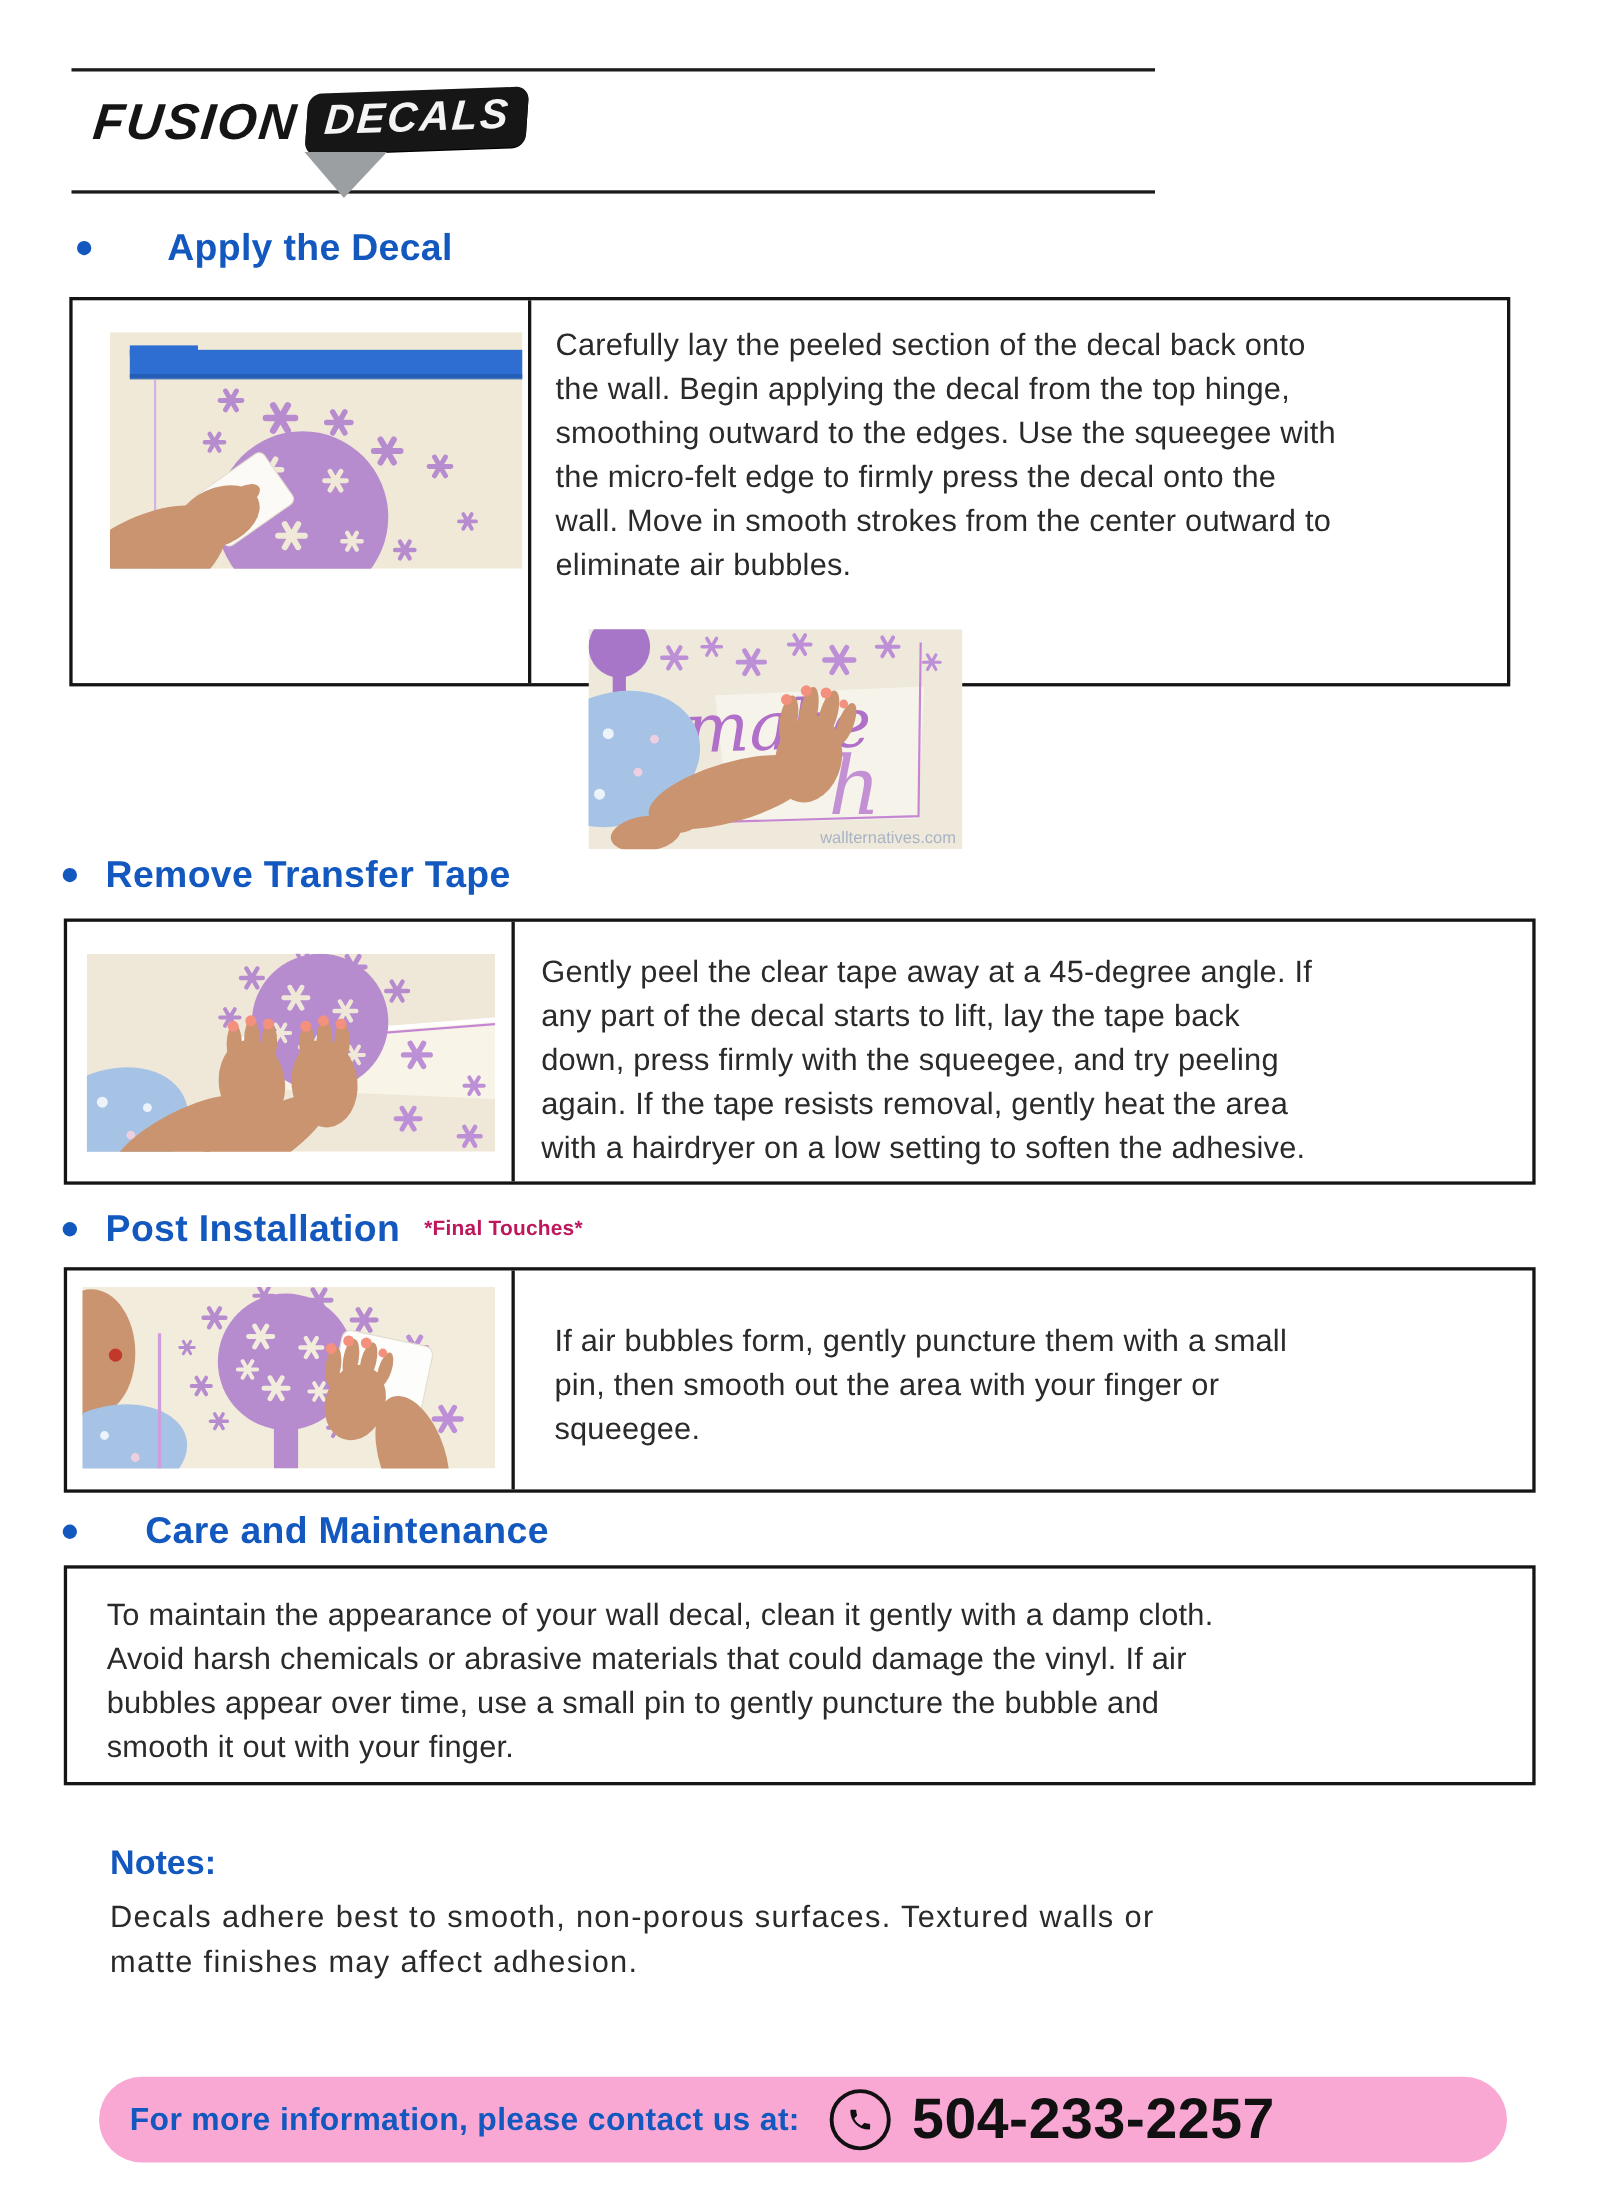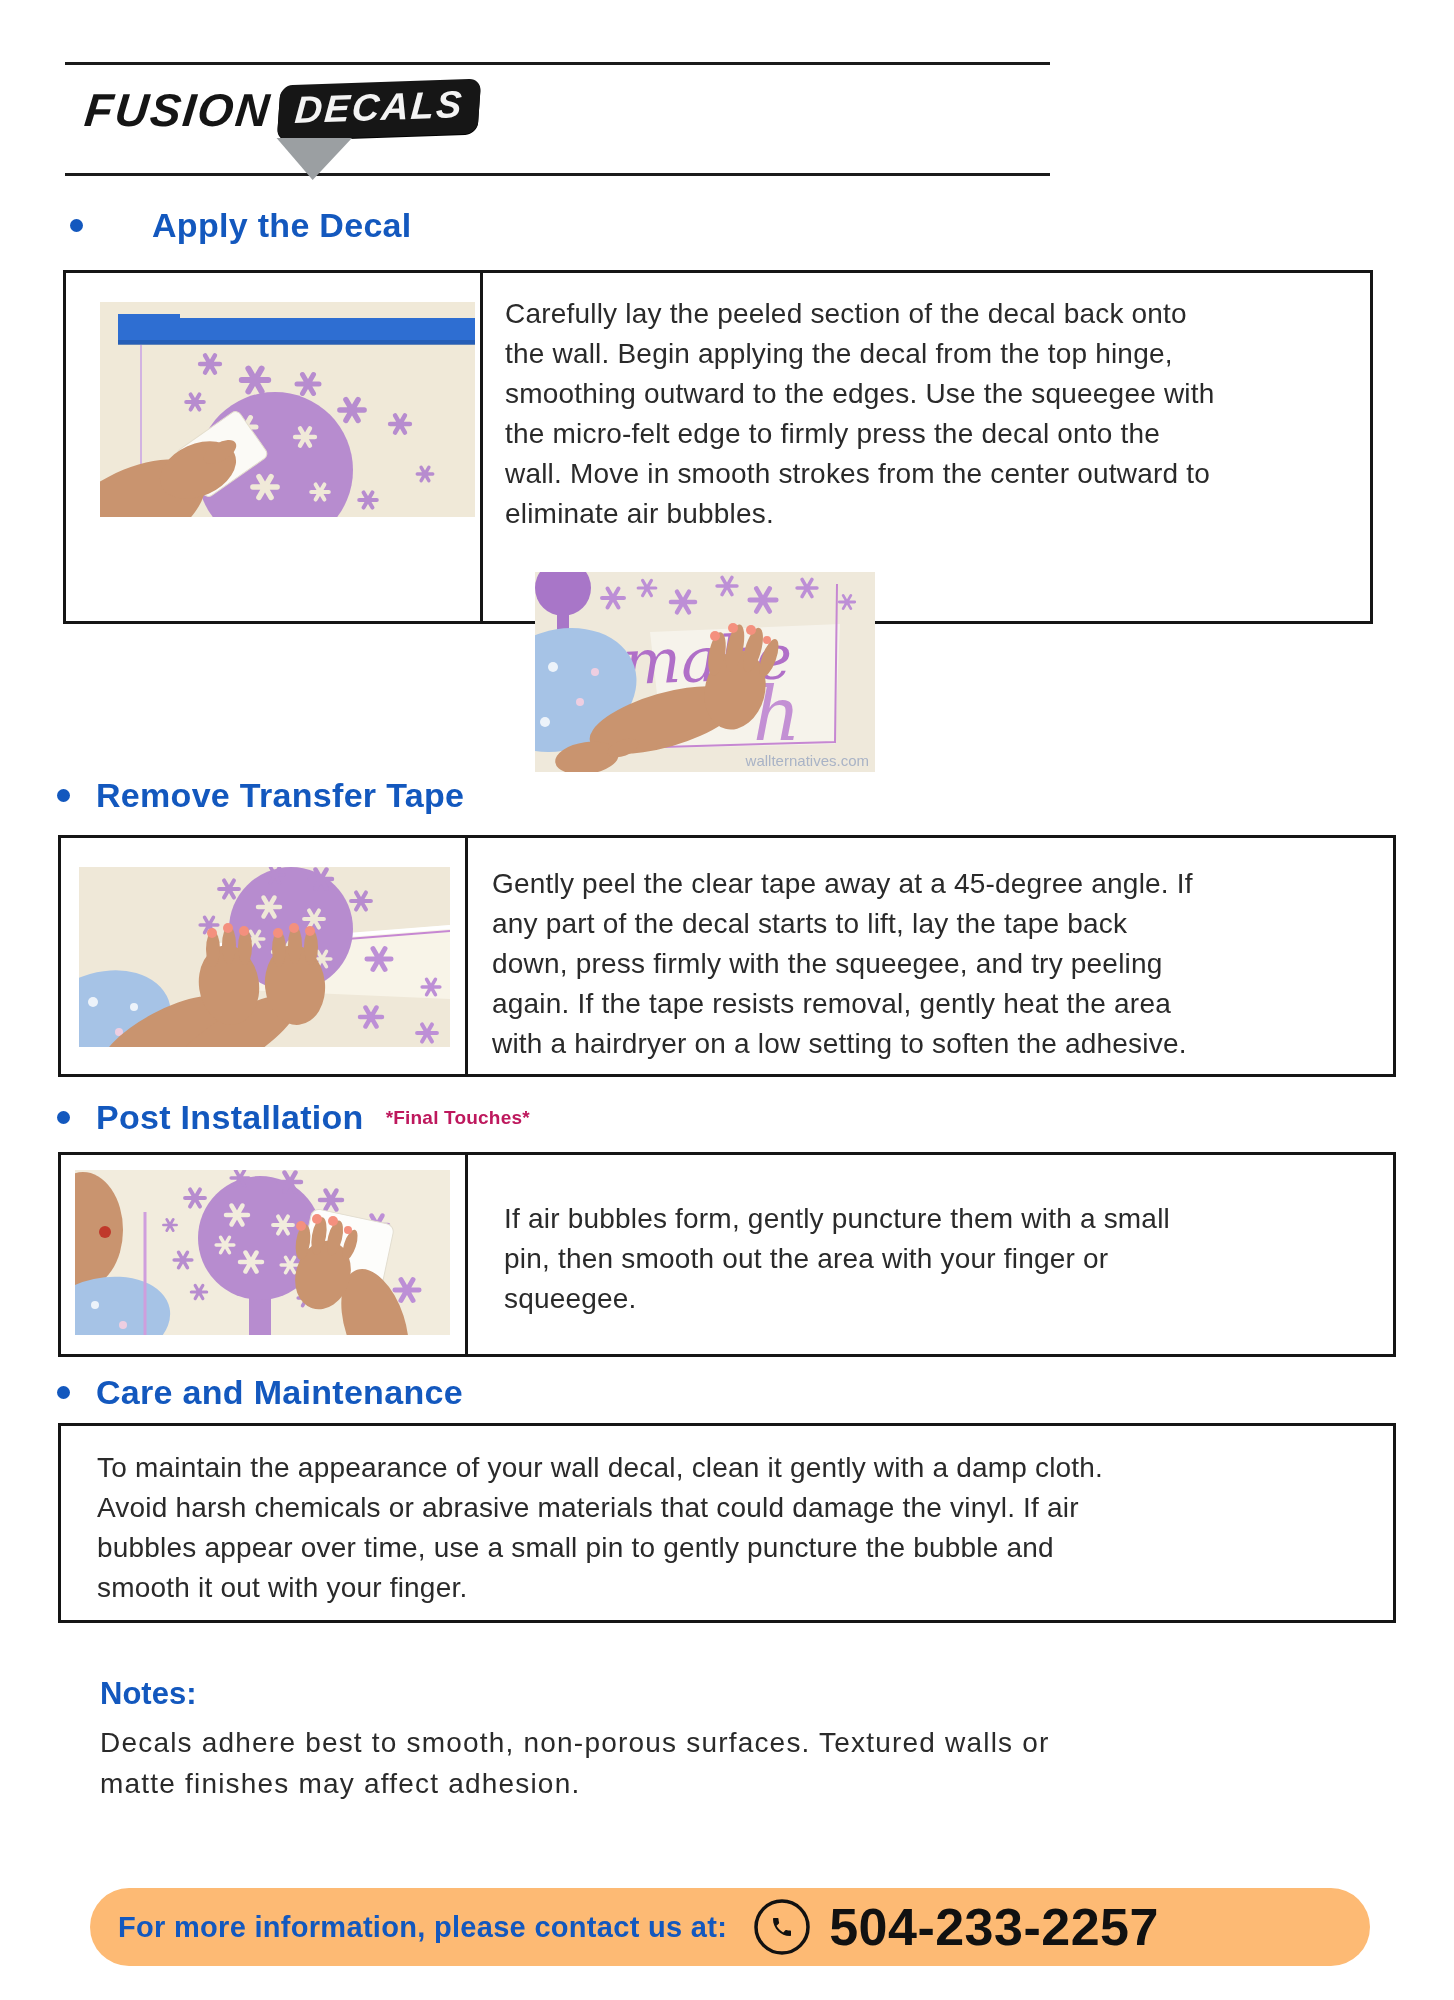--- a/index.html
+++ b/index.html
@@ -45,29 +45,29 @@
   .box3{left:58px;top:1152px;width:1338px;height:205px;gap:12px;}
   .box3 .photo-cell{width:407px;}
   .box3 .text-cell{padding:44px 16px 0 24px;}
 
   .carebox{left:58px;top:1423px;width:1338px;height:200px;}
   .carebox .text-cell{padding:22px 16px 0 36px;}
 
   .h-apply{left:70px;top:206px;gap:43px;}
   .h-remove{left:57px;top:776px;}
   .h-post{left:57px;top:1098px;}
-  .h-care{left:57px;top:1373px;}
+  .h-care{left:57px;top:1373px;gap:36px;}
 
   .notes-title{position:absolute;left:100px;top:1676px;font-size:31px;font-weight:700;color:#1358be;}
   .notes-body{position:absolute;left:100px;top:1722px;width:1060px;font-size:28px;line-height:41px;
               color:#2a2a2a;letter-spacing:1.2px;white-space:pre-line;}
 
   
   .footer{position:absolute;left:90px;top:1888px;width:1280px;height:78px;border-radius:39px;
-          background:#fdba74;display:flex;align-items:center;padding:0 28px;box-sizing:border-box;}
+          background:#f9a8d4;display:flex;align-items:center;padding:0 28px;box-sizing:border-box;}
   .footer-label{font-size:29px;font-weight:700;color:#1358be;letter-spacing:0.3px;}
   .phone-icon{margin-left:26px;flex:0 0 auto;}
   .phone-number{margin-left:18px;font-size:52px;font-weight:700;color:#111;letter-spacing:0.5px;}
 </style>
 </head>
 <body>
 
 <div class="page">
 
   <div class="rule rule-top"></div>

